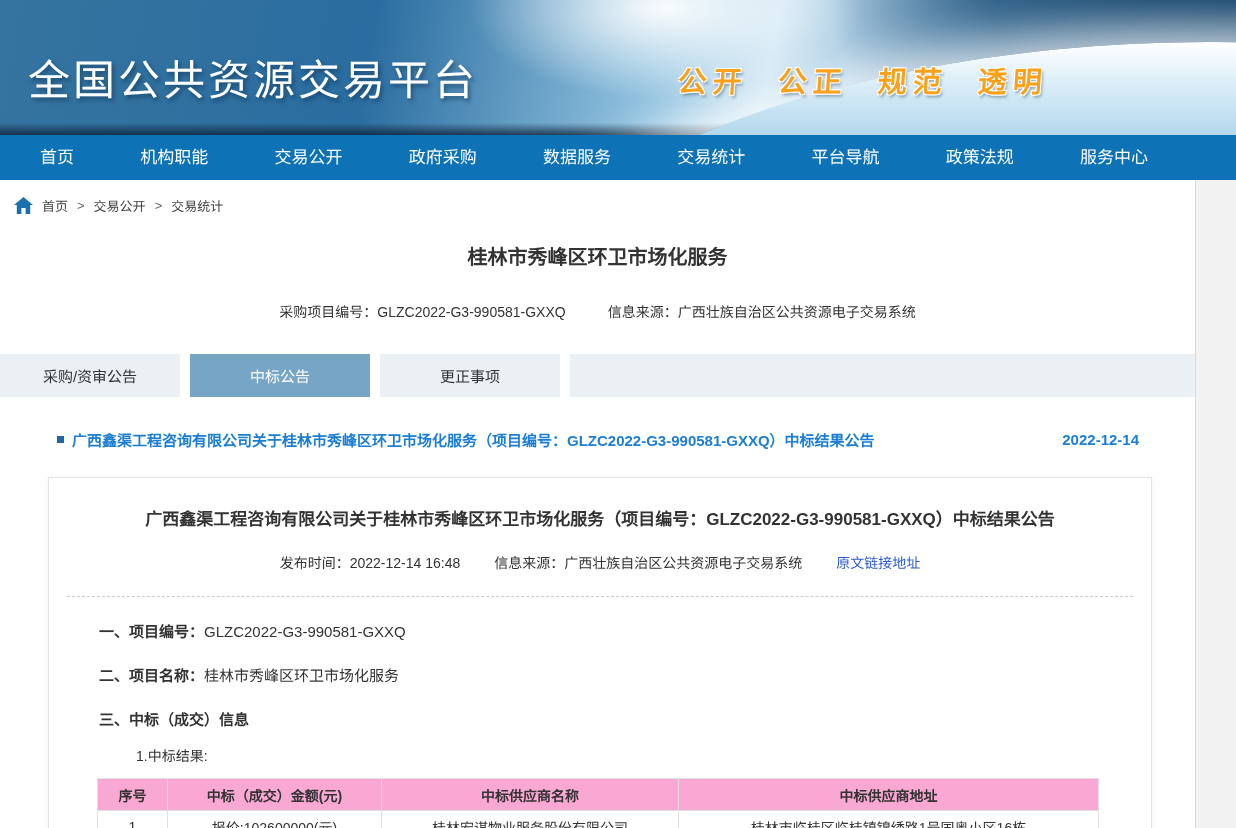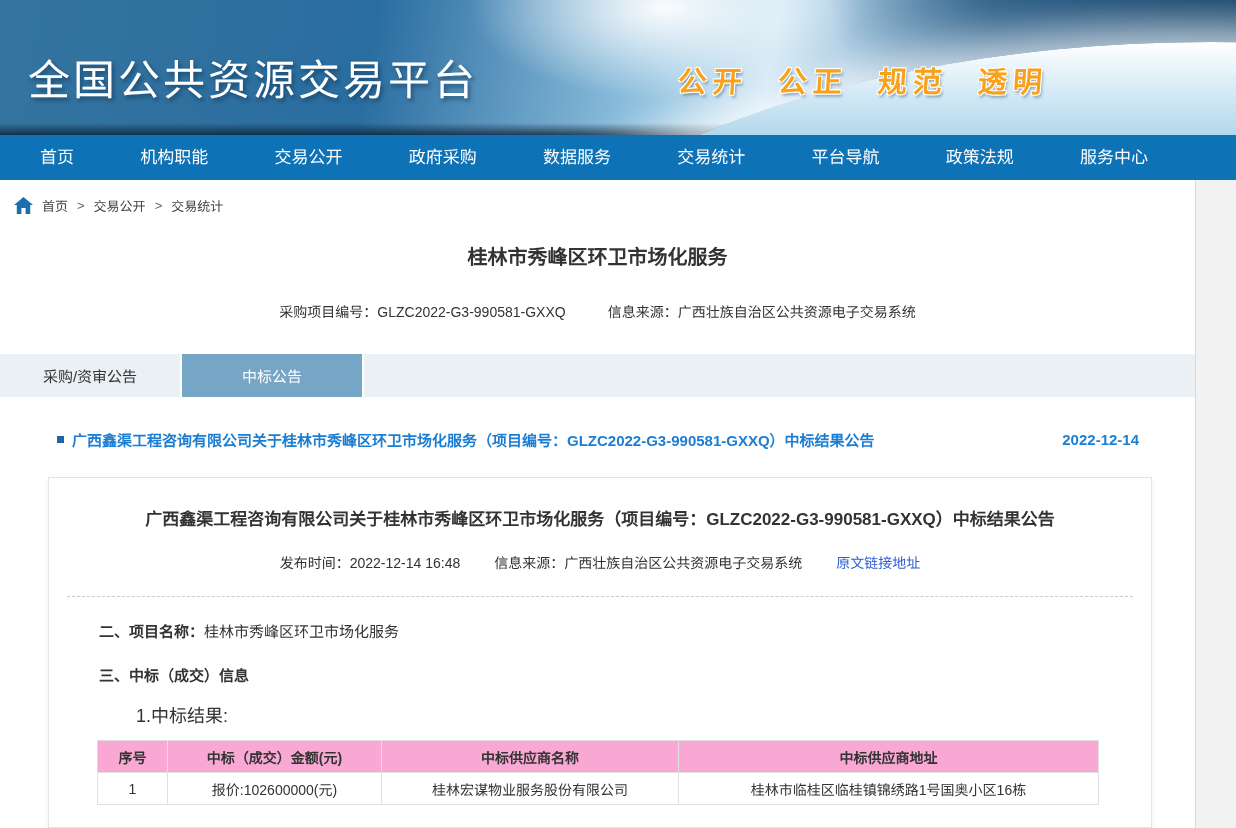--- a/index.html
+++ b/index.html
@@ -96,21 +96,21 @@
   .project-info{
     margin-top:31px;
     text-align:center;
     font-size:14px;color:var(--text_dark);
   }
   .project-info .gap{display:inline-block;width:42px;}
 
   
   .tabs{
     margin-top:33px;
-    display:flex;gap:2px;
+    display:flex;gap:10px;
     background:#ffffff;
     height:43px;
   }
   .tab{
     width:180px;height:43px;
     background:var(--tab_bg);
     color:var(--text_dark);
     font-size:15px;
     display:flex;align-items:center;justify-content:center;
     cursor:pointer;
@@ -166,21 +166,21 @@
     border-top:1px dashed #cccccc;
     height:0;
   }
   .section-line{
     margin:23px 0 0 50px;
     font-size:15px;color:var(--text_dark);
   }
   .section-line .lbl{font-weight:bold;}
   .result-label{
     margin:16px 0 0 87px;
-    font-size:18px;color:var(--text_dark);
+    font-size:14px;color:var(--text_dark);
   }
 
   
   table.result-table{
     margin:13px 0 0 48px;
     border-collapse:collapse;
     table-layout:fixed;
     width:1001px;
     font-size:14px;color:var(--text_dark);
   }
@@ -231,38 +231,42 @@
   </div>
 
   <div class="page-title">桂林市秀峰区环卫市场化服务</div>
   <div class="project-info">
     <span>采购项目编号：</span><span>GLZC2022-G3-990581-GXXQ</span><span class="gap"></span><span>信息来源：</span><span>广西壮族自治区公共资源电子交易系统</span>
   </div>
 
   <div class="tabs">
     <div class="tab">采购/资审公告</div>
     <div class="tab active">中标公告</div>
+    <div class="tab">更正事项</div>
     <div class="tabs-filler"></div>
   </div>
 
   <div class="announce-row">
     <span class="bullet"></span>
     <a class="announce-link">广西鑫渠工程咨询有限公司关于桂林市秀峰区环卫市场化服务（项目编号：GLZC2022-G3-990581-GXXQ）中标结果公告</a>
     <span class="announce-date">2022-12-14</span>
   </div>
 
   <div class="detail-card">
     <div class="detail-title">广西鑫渠工程咨询有限公司关于桂林市秀峰区环卫市场化服务（项目编号：GLZC2022-G3-990581-GXXQ）中标结果公告</div>
 
     <div class="detail-meta">
       <span>发布时间：</span><span>2022-12-14 16:48</span><span class="gap"></span><span>信息来源：</span><span>广西壮族自治区公共资源电子交易系统</span><span class="gap"></span><a class="orig-link">原文链接地址</a>
     </div>
 
     <div class="dashed-divider"></div>
 
+    <div class="section-line">
+      <span class="lbl">一、项目编号：</span><span>GLZC2022-G3-990581-GXXQ</span>
+    </div>
     <div class="section-line">
       <span class="lbl">二、项目名称：</span><span>桂林市秀峰区环卫市场化服务</span>
     </div>
     <div class="section-line">
       <span class="lbl">三、中标（成交）信息</span>
     </div>
 
     <div class="result-label">1.中标结果:</div>
 
     <table class="result-table">

